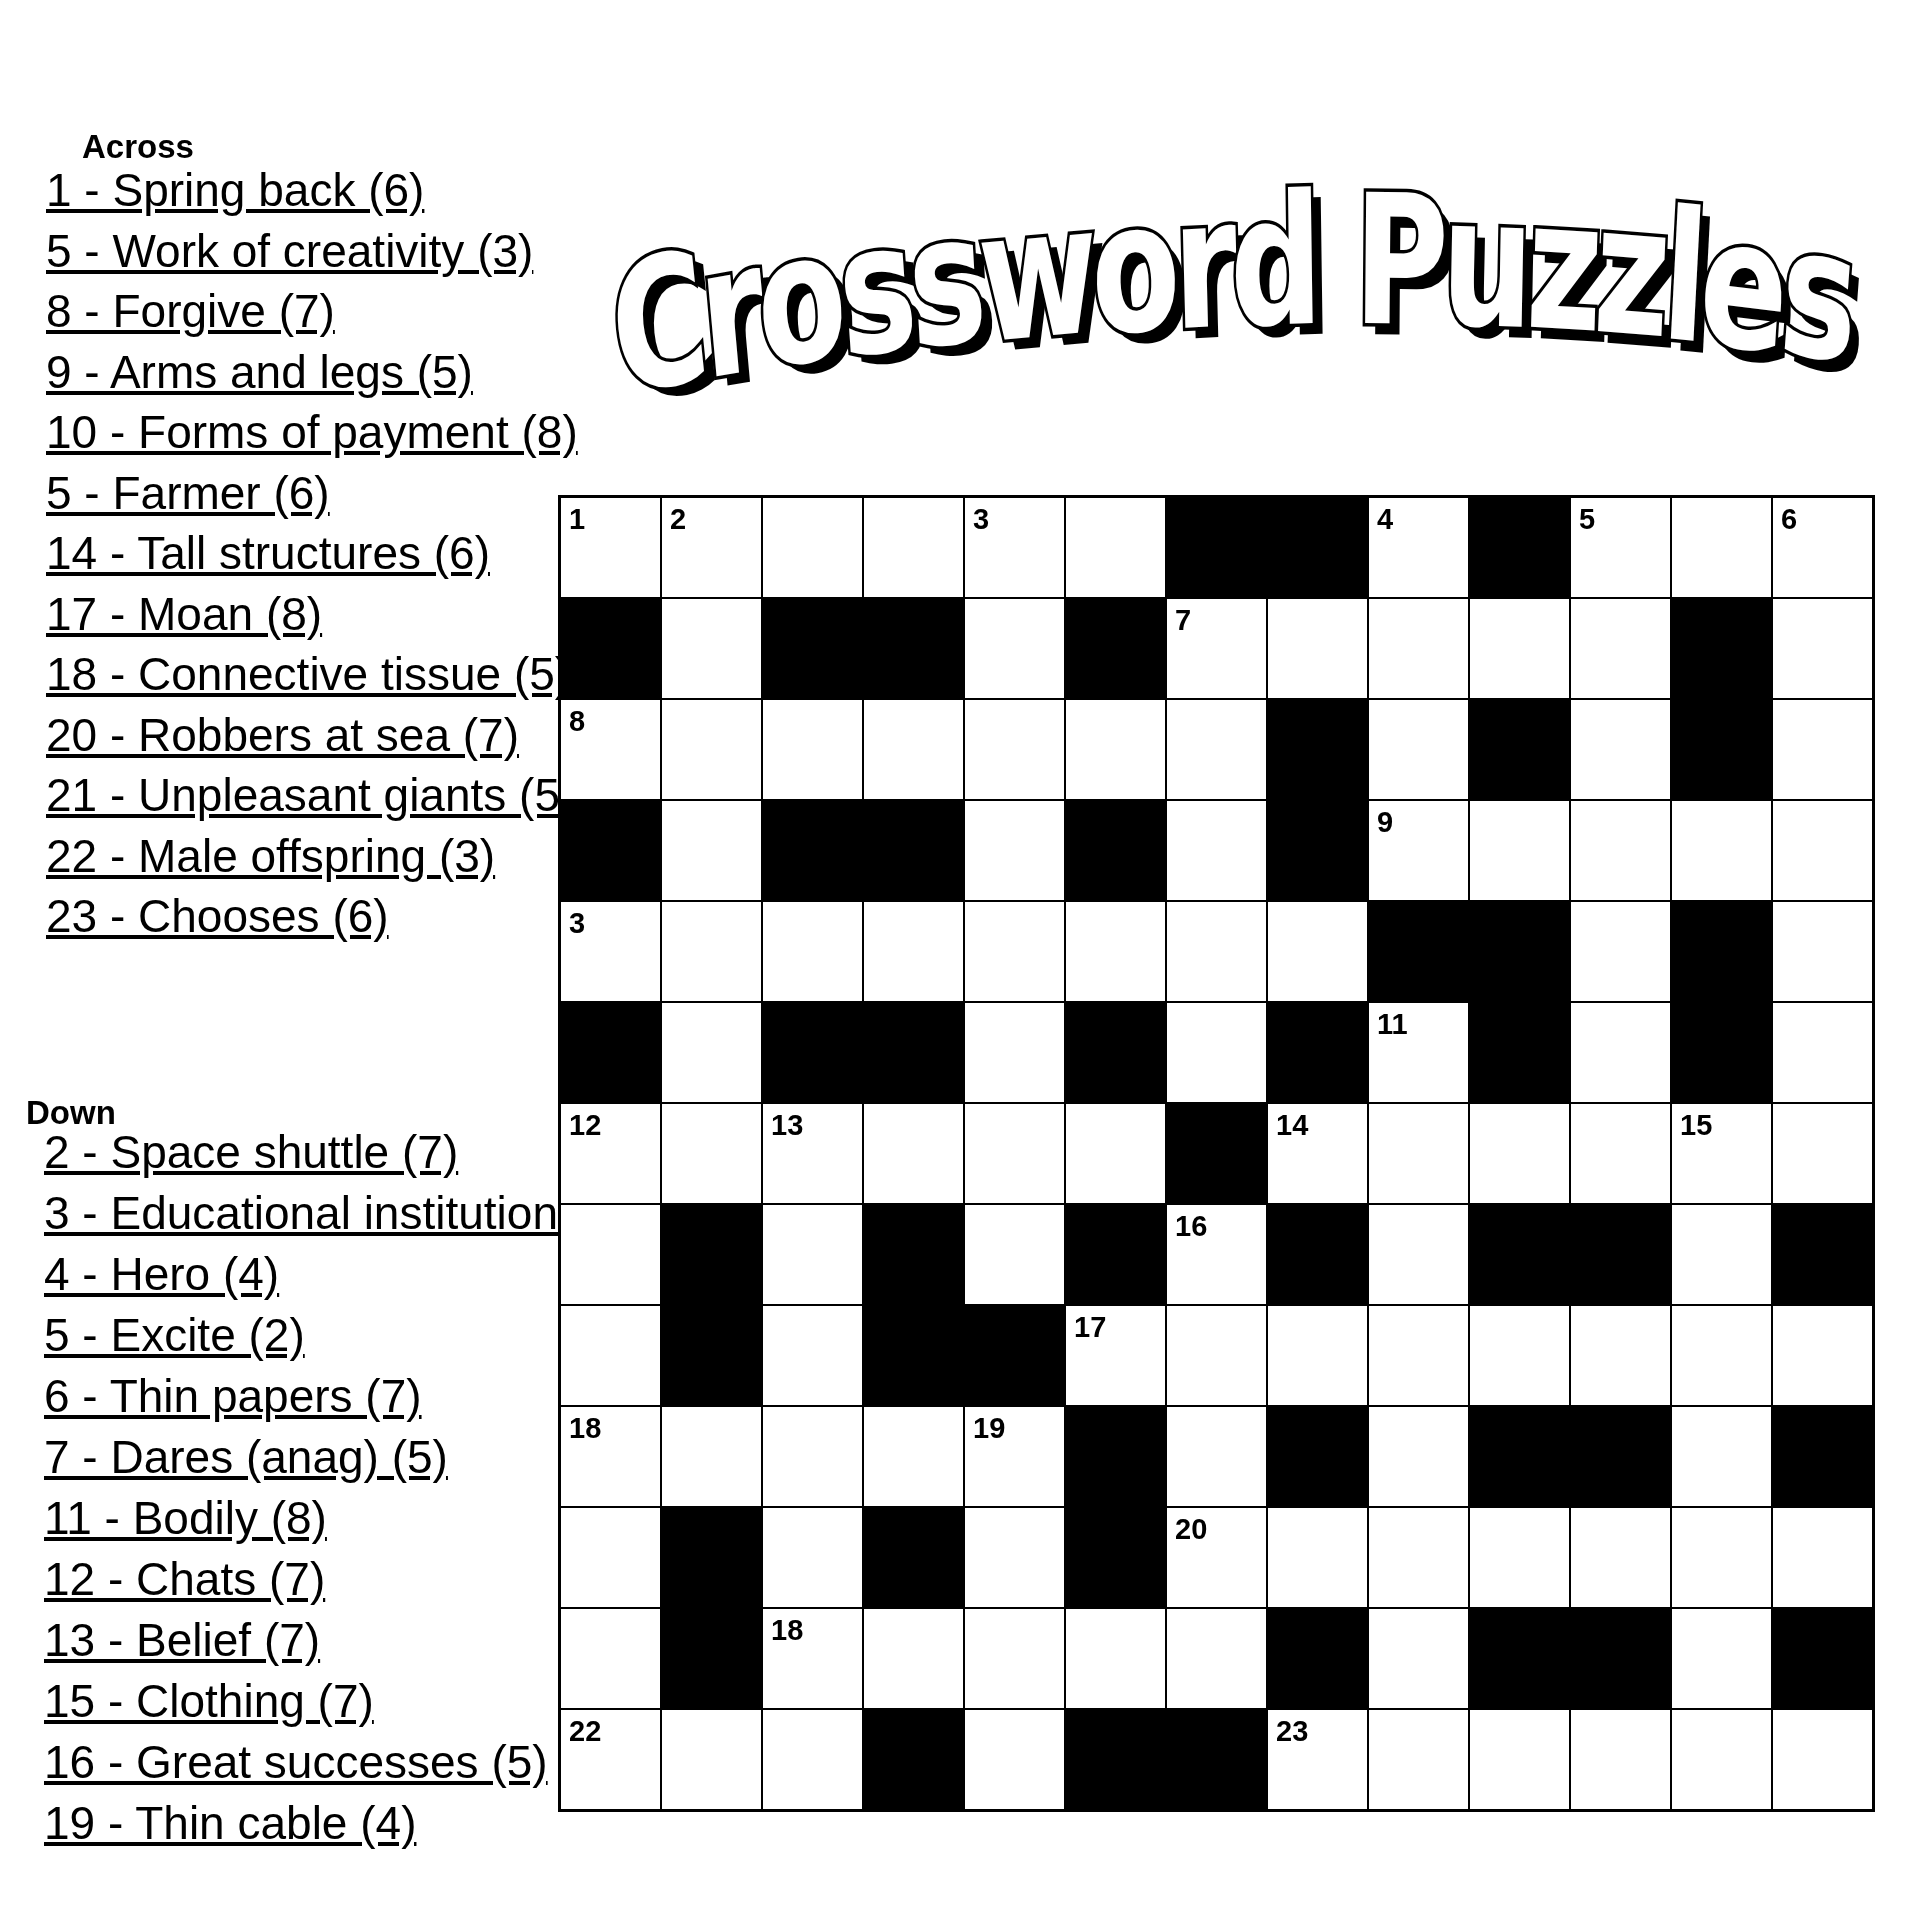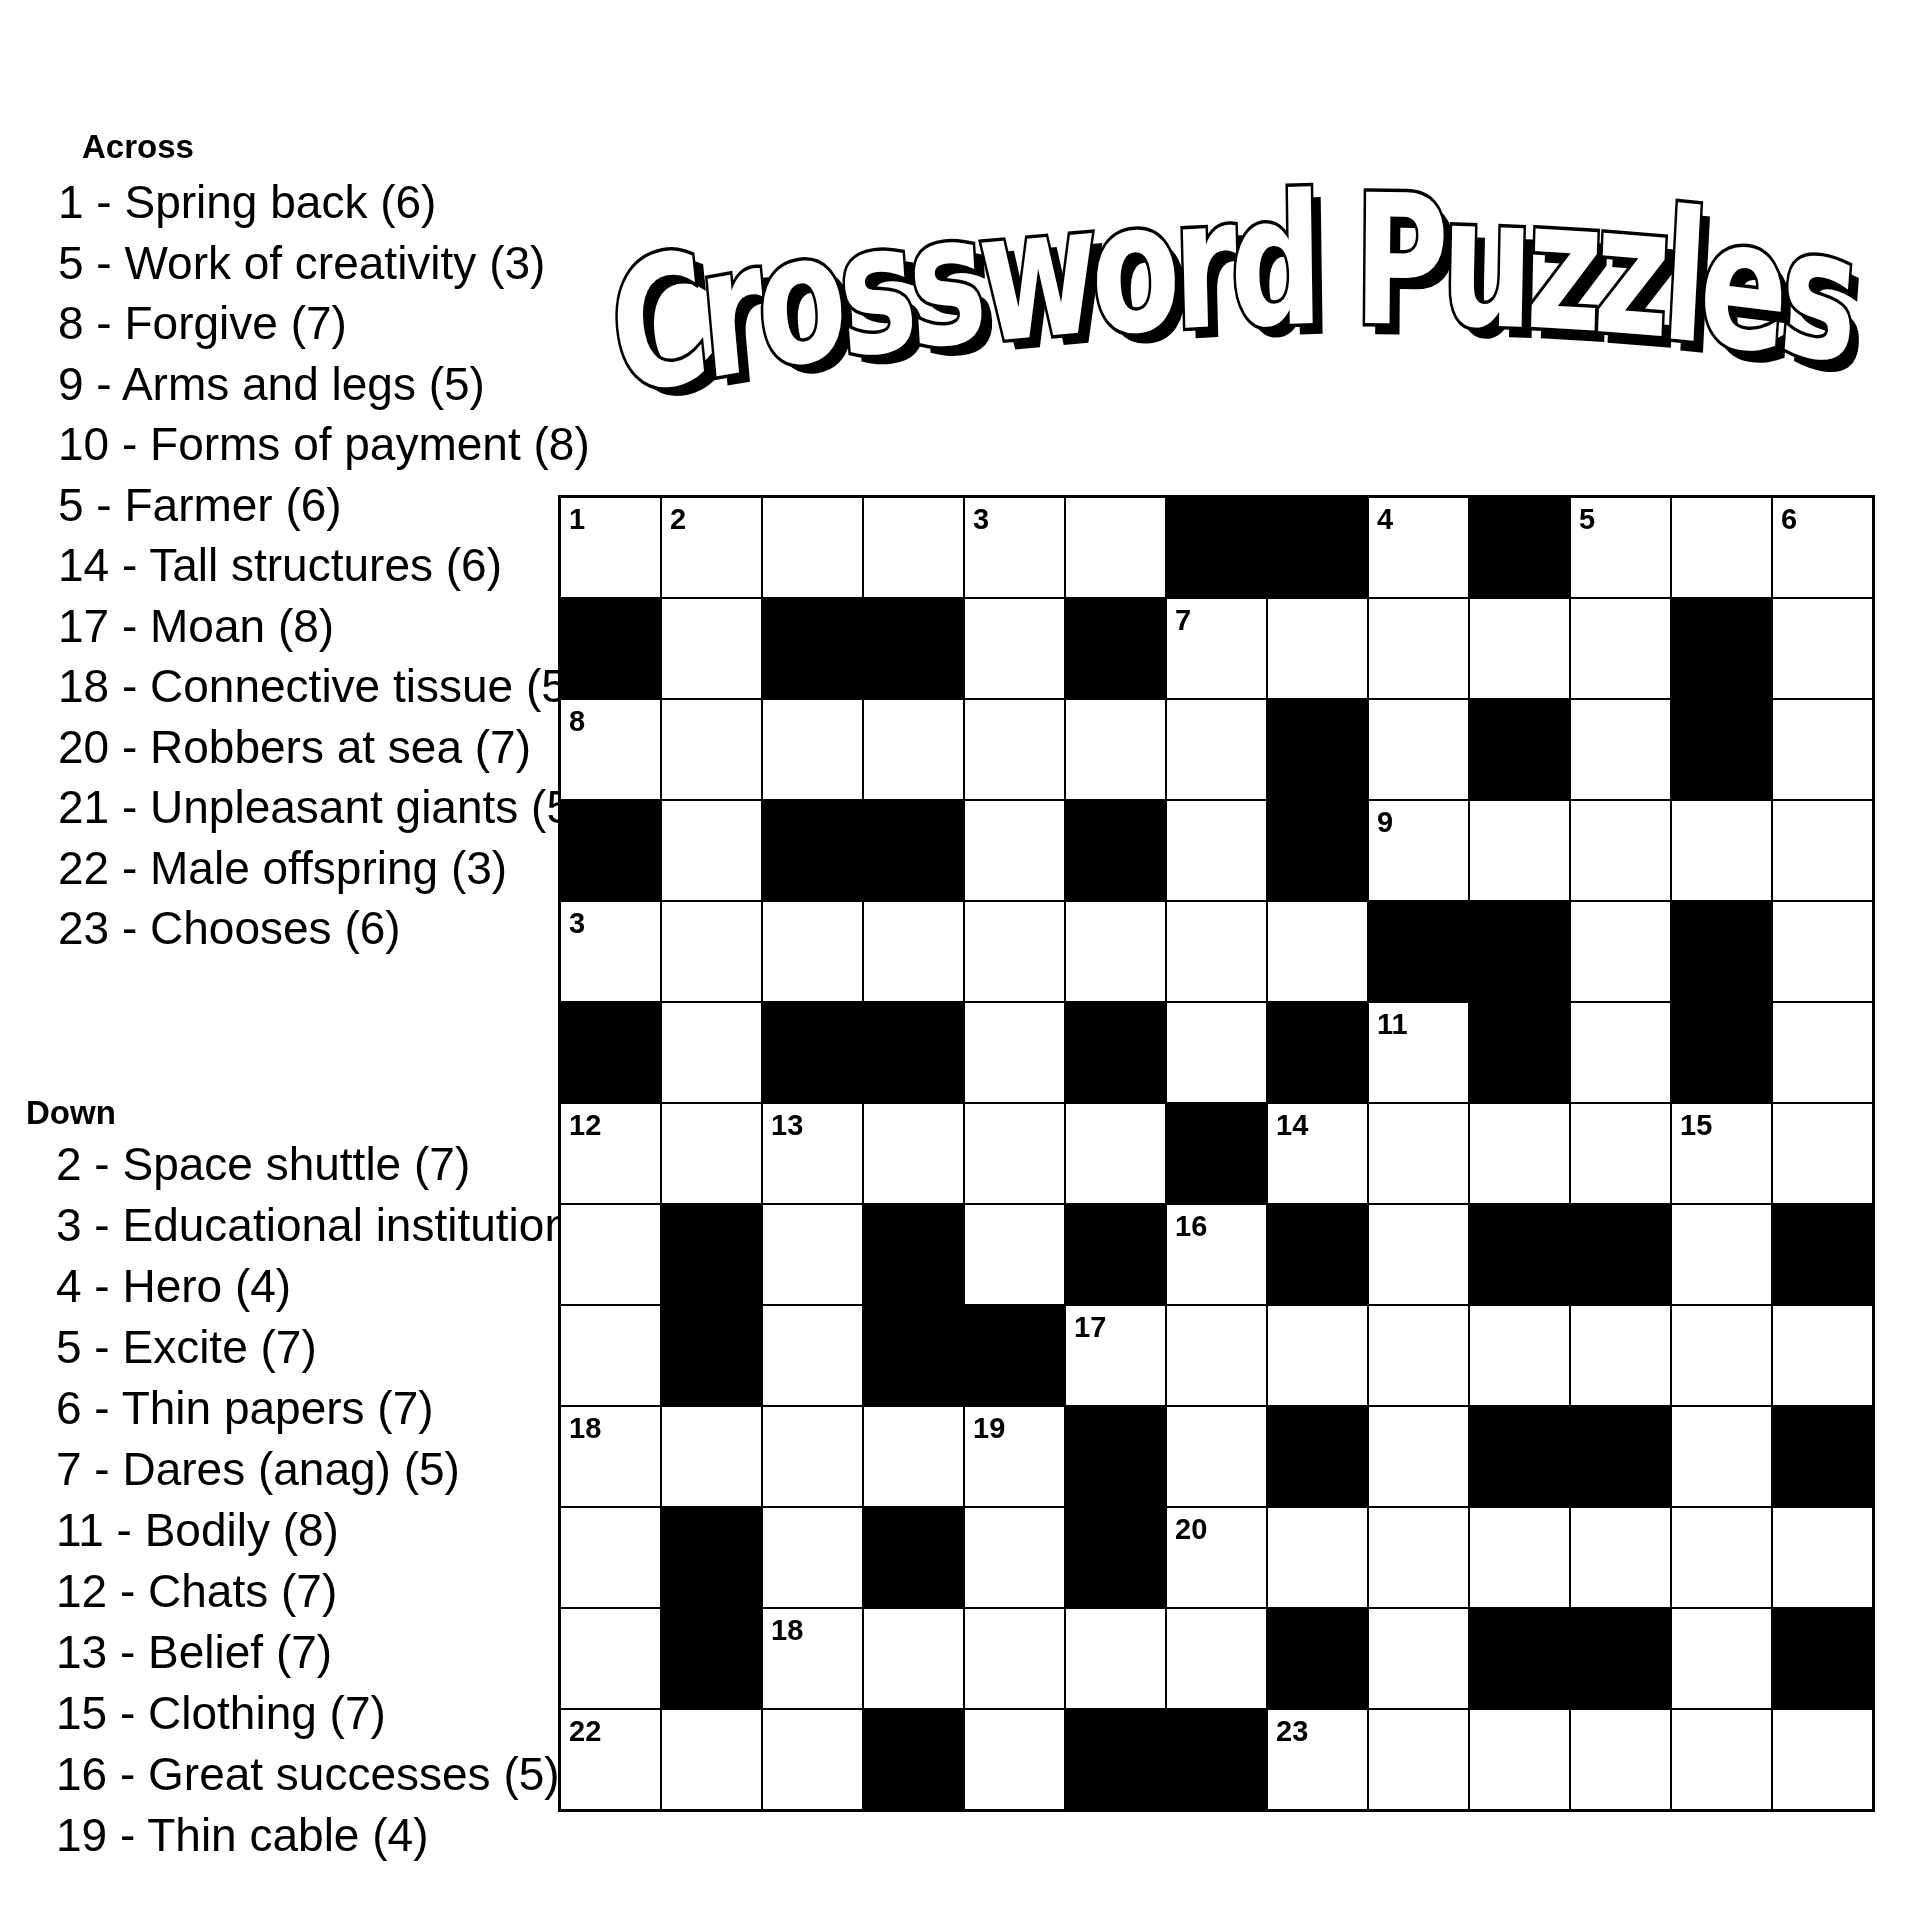--- a/index.html
+++ b/index.html
@@ -16,22 +16,23 @@
     position:absolute;
     font-weight:bold;
     font-size:33px;
     line-height:48px;
     white-space:nowrap;
   }
   #across-heading{left:82px;top:96px;}
   #down-heading{left:26px;top:1062px;text-align:right;}
   .clue-list{
     position:absolute;
-    list-style:none;margin:12px;padding:0;
+    list-style:none;margin:0;padding:0;
     font-size:46px;
+    text-decoration:underline;
   }
   #across-list{left:46px;top:160px;}
   #down-list{left:44px;top:1122px;}
   .clue-list li{
     height:60.5px;
     line-height:60.5px;
     white-space:nowrap;
   }
   #down-list li{height:61px;line-height:61px;}
 
@@ -102,21 +103,21 @@
     <li>21 - Unpleasant giants (5)</li>
     <li>22 - Male offspring (3)</li>
     <li>23 - Chooses (6)</li>
   </ul>
 
 <h2 class="clue-heading" id="down-heading">Down</h2>
 <ul class="clue-list" id="down-list">
     <li>2 - Space shuttle (7)</li>
     <li>3 - Educational institutions (8)</li>
     <li>4 - Hero (4)</li>
-    <li>5 - Excite (7)</li>
+    <li>5 - Excite (2)</li>
     <li>6 - Thin papers (7)</li>
     <li>7 - Dares (anag) (5)</li>
     <li>11 - Bodily (8)</li>
     <li>12 - Chats (7)</li>
     <li>13 - Belief (7)</li>
     <li>15 - Clothing (7)</li>
     <li>16 - Great successes (5)</li>
     <li>19 - Thin cable (4)</li>
   </ul>
 

